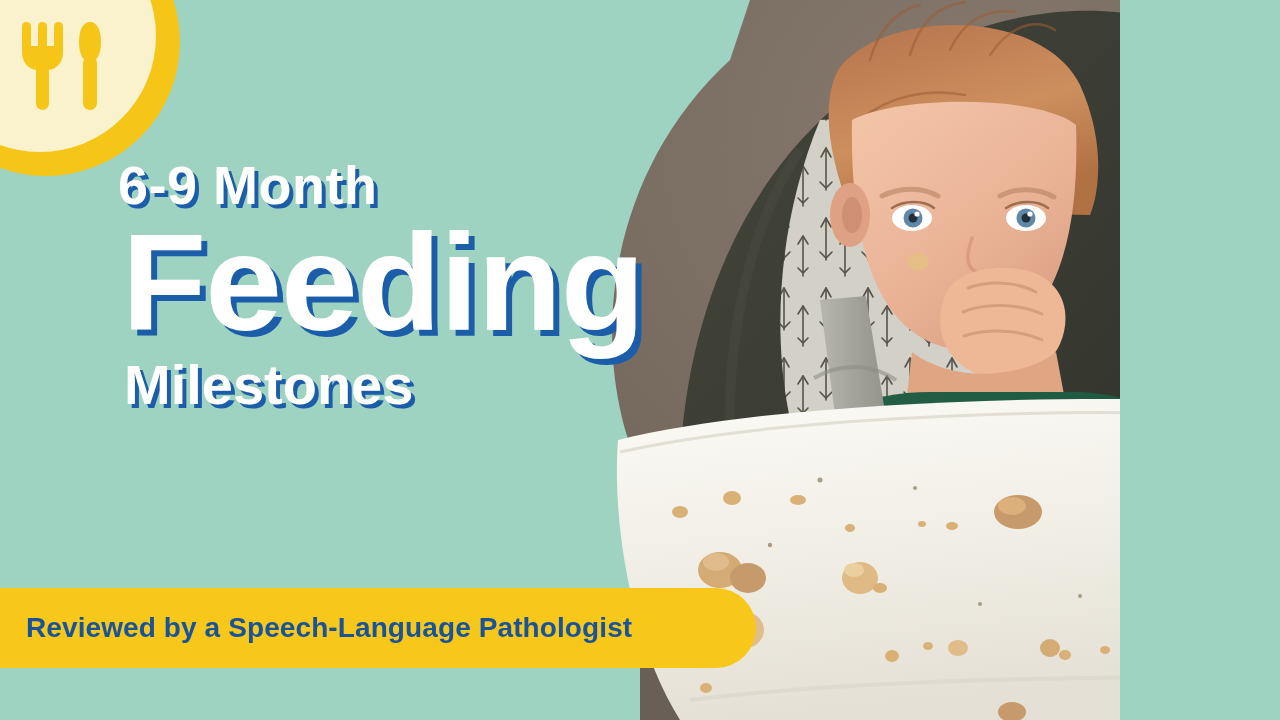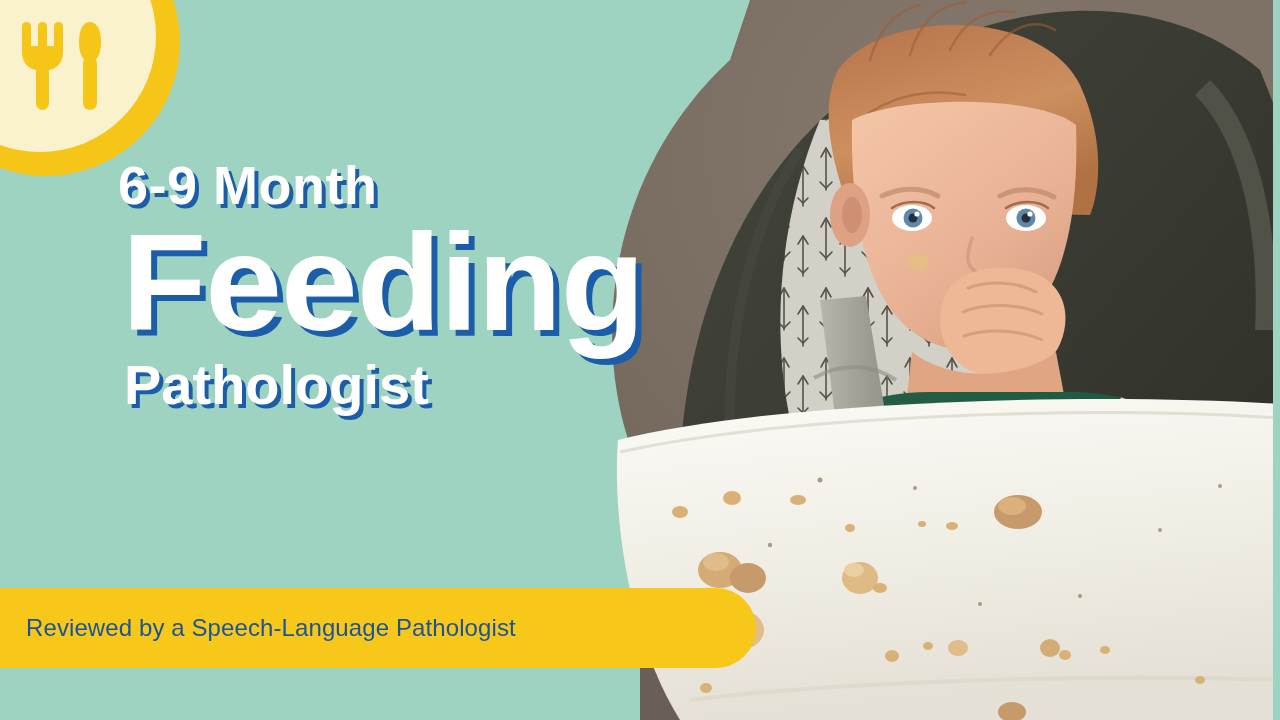--- a/index.html
+++ b/index.html
@@ -6,21 +6,21 @@
   html,body { width:1280px; height:720px; overflow:hidden; }
   body {
     font-family:"Liberation Sans", sans-serif;
     background:#9ED3C2;
     position:relative;
   }
 
   
   #stage {
     position:absolute; inset:0;
-    width:1273px; height:720px;
+    width:1120px; height:720px;
     background:#9ED3C2;
     overflow:hidden;
   }
 
   
   .photo-wrap {
     position:absolute;
     left:520px; top:0;
     width:760px; height:720px;
     overflow:hidden;
@@ -91,22 +91,22 @@
     left:-40px; top:588px;
     width:796px; height:80px;
     background:#F7C81A;
     border-radius:0 42px 42px 0;
     z-index:9;
     display:flex;
     align-items:center;
   }
   .banner-text {
     margin-left:66px;
-    font-size:24px;
-    font-weight:400;
+    font-size:28px;
+    font-weight:700;
     color:#19549B;
     letter-spacing:0.1px;
     white-space:nowrap;
   }
 </style>
 </head>
 <body>
 
 <div id="stage">
 
@@ -327,20 +327,20 @@
 
         <path d="M74,2 c7,0 11,8 11,20 c0,12 -4,20 -11,20 c-7,0 -11,-8 -11,-20 c0,-12 4,-20 11,-20 z"></path>
         <rect x="67" y="36" width="14" height="54" rx="7"></rect>
       </g>
     </svg>
   </div>
 
   <div class="headline">
     <div class="line-sub-top">6-9 Month</div>
     <div class="line-main">Feeding</div>
-    <div class="line-sub-bottom">Pathologist</div>
+    <div class="line-sub-bottom">Milestones</div>
   </div>
 
   <div class="banner">
     <span class="banner-text">Reviewed by a Speech-Language Pathologist</span>
   </div>
 
 </div>
 
 </body></html>

